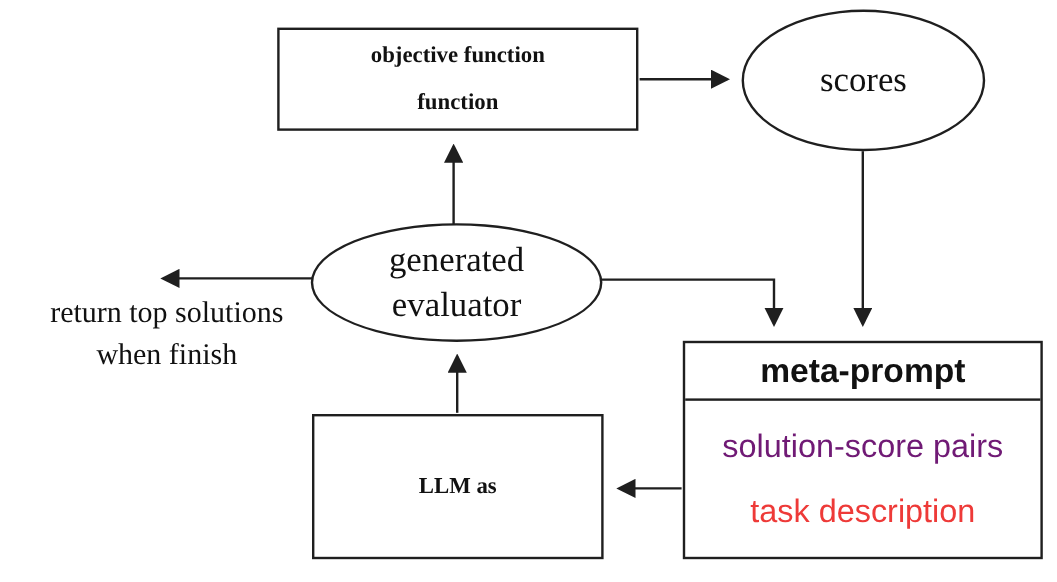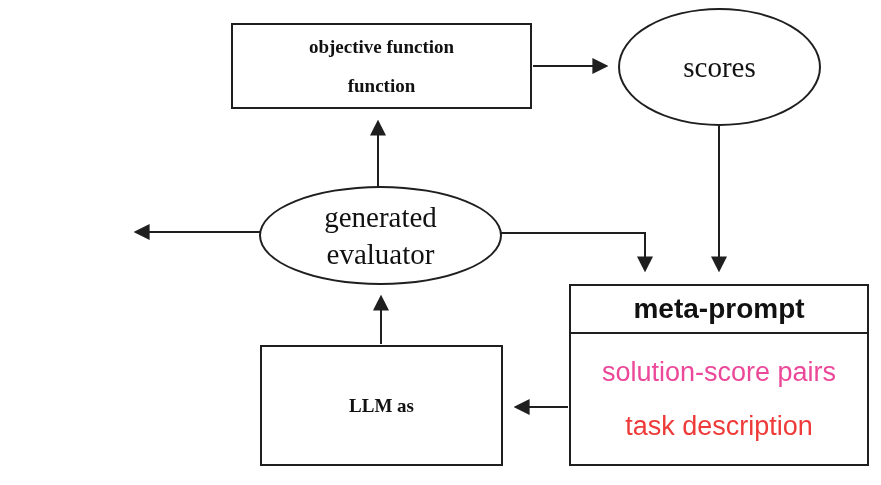--- a/index.html
+++ b/index.html
@@ -129,23 +129,27 @@
   </div>
 
   <div id="gensol-ellipse" class="ellipse">
     <div class="eline">generated</div>
     <div class="eline">evaluator</div>
   </div>
 
   <div id="meta-box">
     <div id="meta-header">meta-prompt</div>
     <div id="meta-body">
-      <div class="meta-item" style="color: #ec4899;">solution-score pairs</div>
+      <div class="meta-item" style="color: #701a75;">solution-score pairs</div>
       <div class="meta-item" style="color: rgb(238, 58, 56);">task description</div>
     </div>
   </div>
 
   <div id="llm-box" class="box">
     <div class="bline">LLM as</div>
   </div>
 
+  <div id="return-note">
+    <div>return top solutions</div>
+    <div>when finish</div>
+  </div>
 
 </div>
 
 </body></html>

